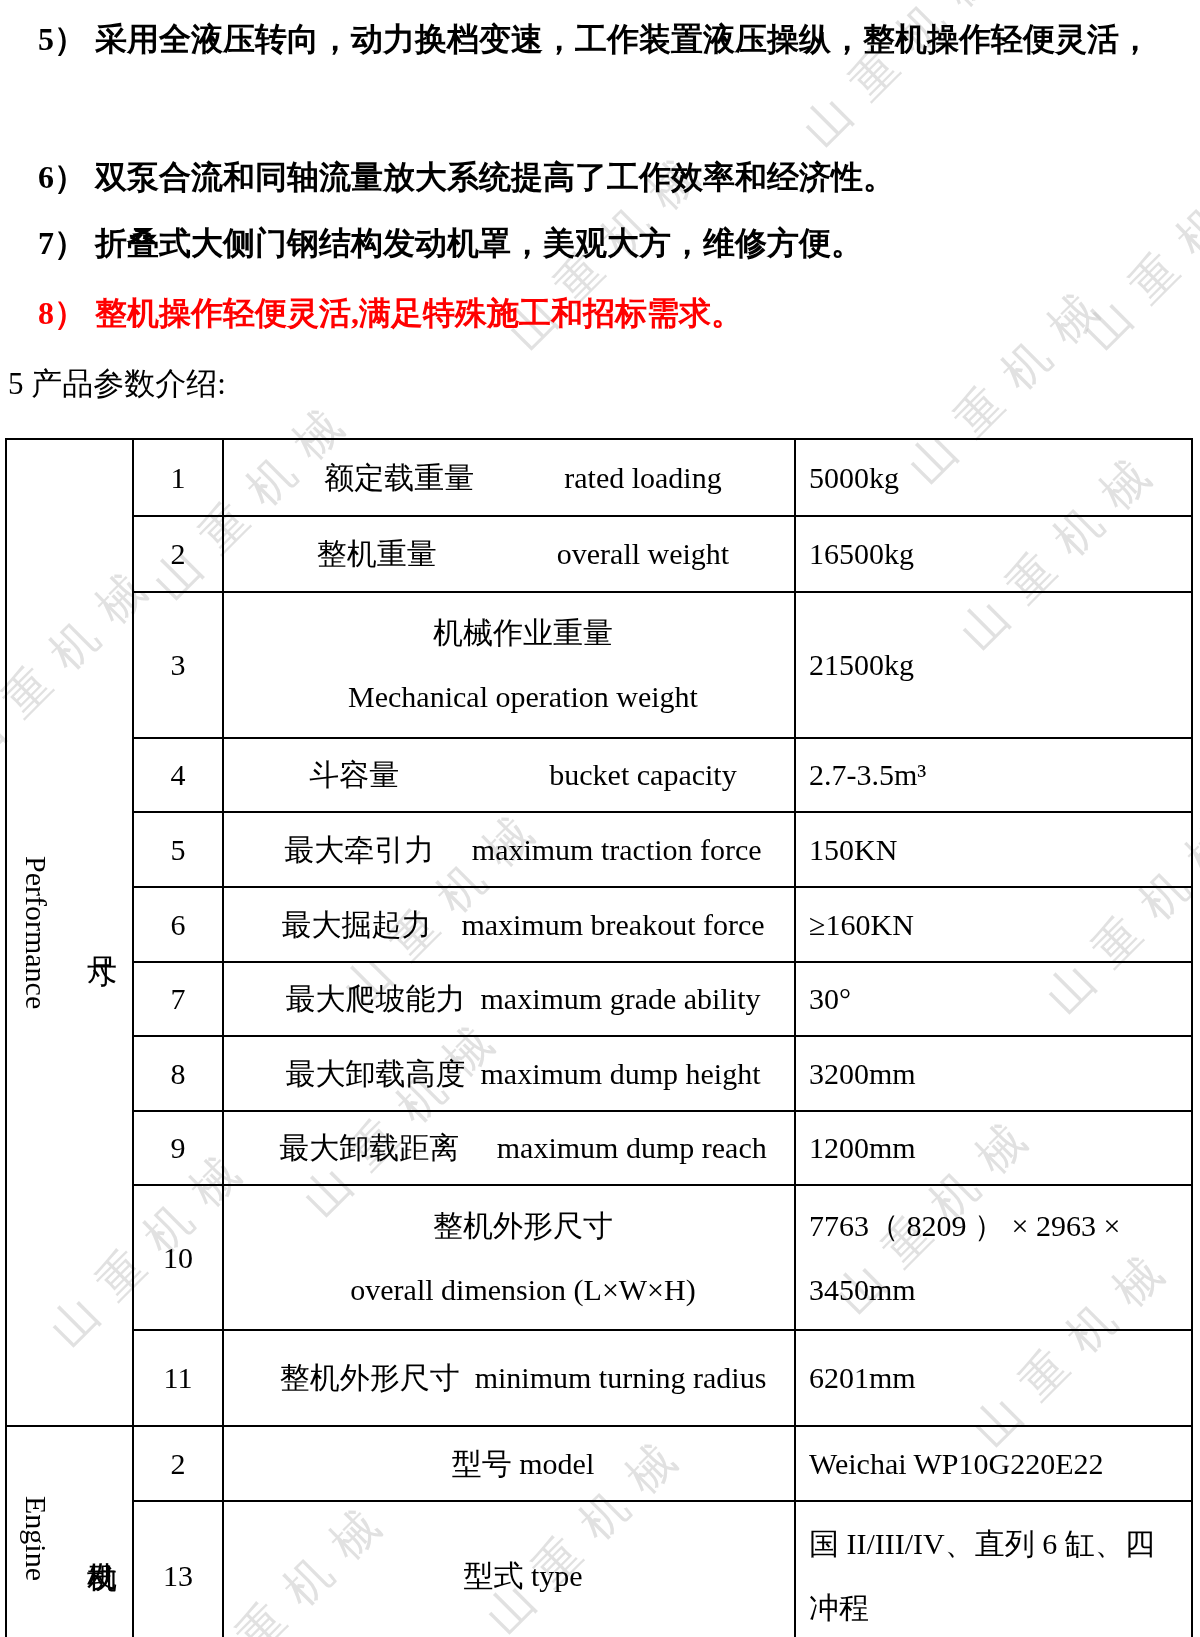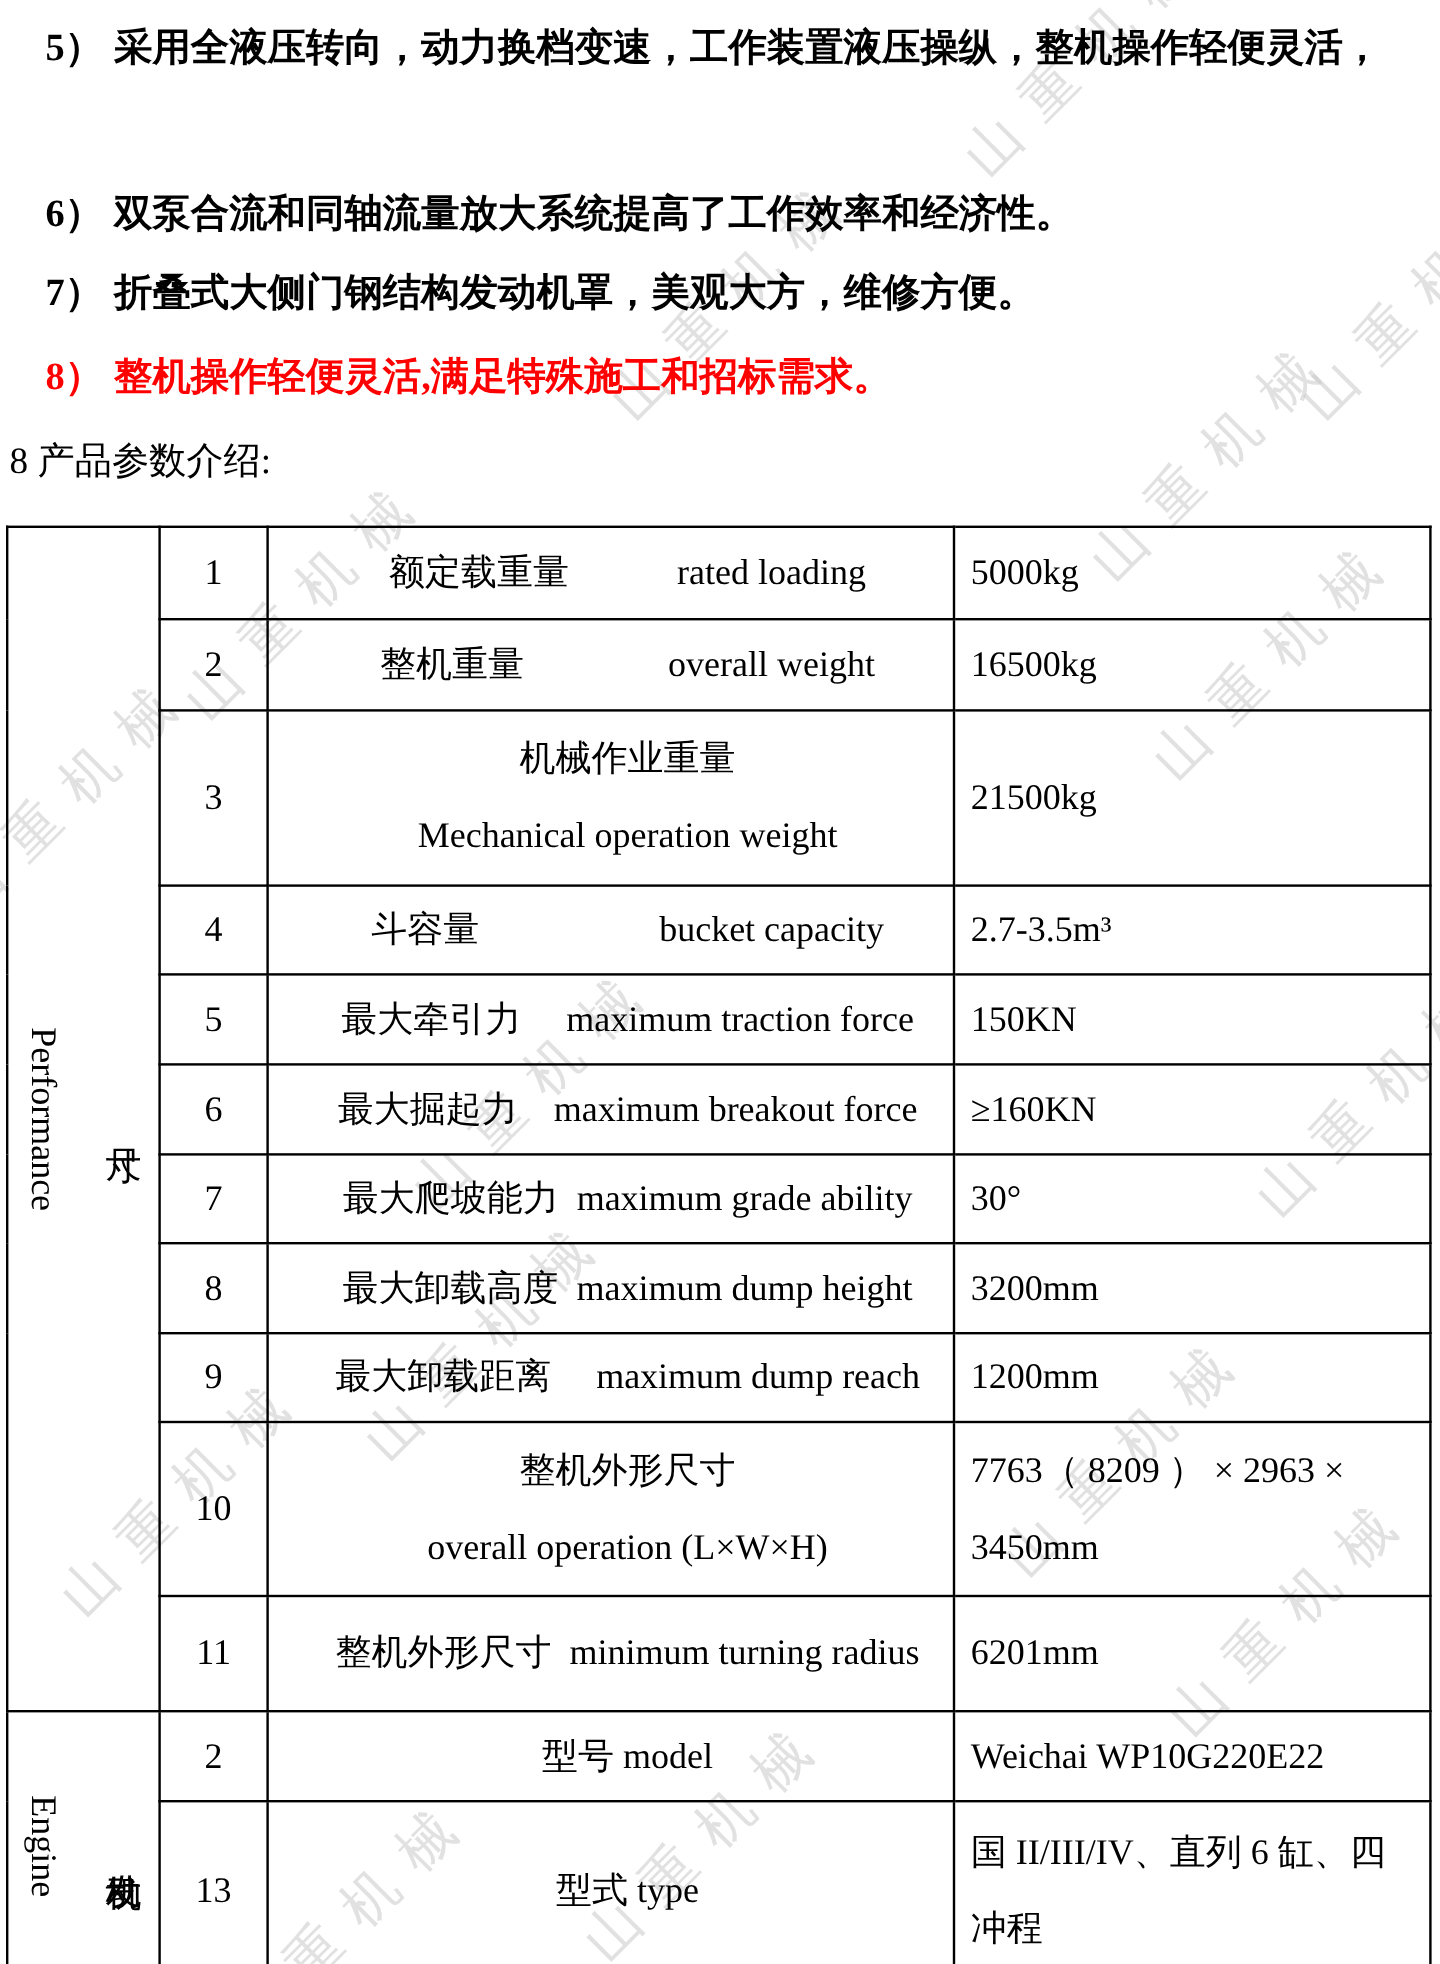--- a/index.html
+++ b/index.html
@@ -90,21 +90,21 @@
   <div class="feature" style="top:210px">
     <span class="fnum">7）</span>
     <div class="ftext">折叠式大侧门钢结构发动机罩，美观大方，维修方便。</div>
   </div>
 
   <div class="feature red" style="top:280px">
     <span class="fnum">8）</span>
     <div class="ftext">整机操作轻便灵活,满足特殊施工和招标需求。</div>
   </div>
 
-  <div class="heading">8 产品参数介绍:</div>
+  <div class="heading">5 产品参数介绍:</div>
 
   <table class="spec">
     <colgroup>
       <col style="width:127px">
         <col style="width:90px">
         <col style="width:572px">
         <col style="width:397px">
     </colgroup>
     <tbody>
       <tr style="height:77px">
@@ -155,21 +155,21 @@
         <td class="val">3200mm</td>
       </tr>
       <tr style="height:74px">
         <td class="num">9</td>
         <td class="name">最大卸载距离　 maximum dump reach</td>
         <td class="val">1200mm</td>
       </tr>
       <tr style="height:145px">
         <td class="num">10</td>
         <td class="name">整机外形尺寸
-overall operation (L×W×H)</td>
+overall dimension (L×W×H)</td>
         <td class="val">7763（ 8209 ） × 2963 ×
 3450mm</td>
       </tr>
       <tr style="height:96px">
         <td class="num">11</td>
         <td class="name">整机外形尺寸  minimum turning radius</td>
         <td class="val">6201mm</td>
       </tr>
       <tr style="height:75px">
         <td class="group" rowspan="2">

